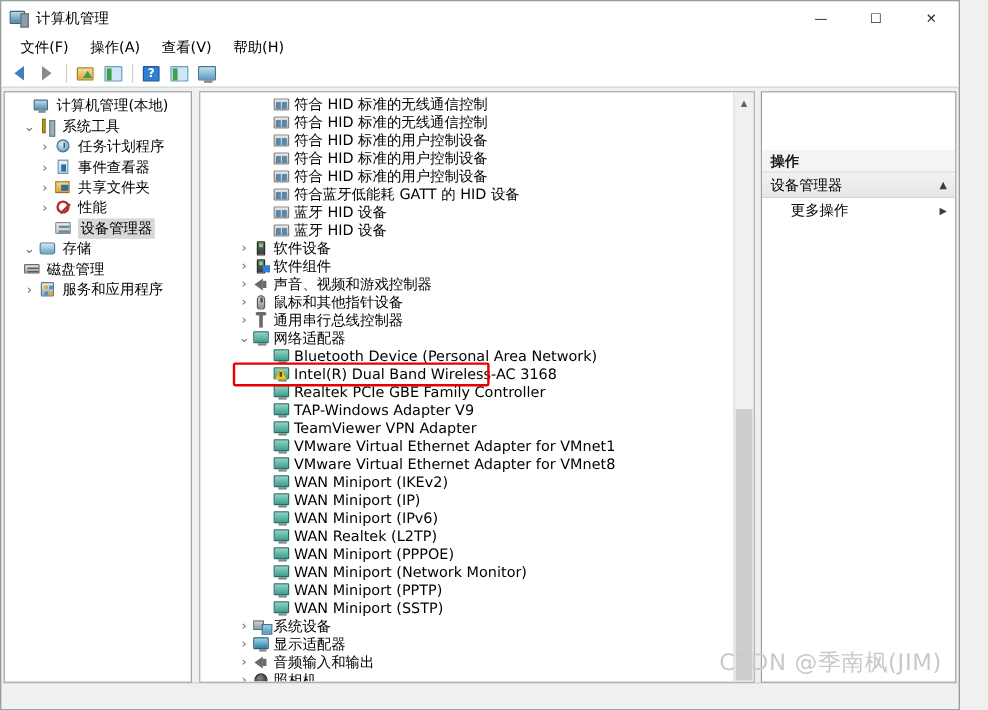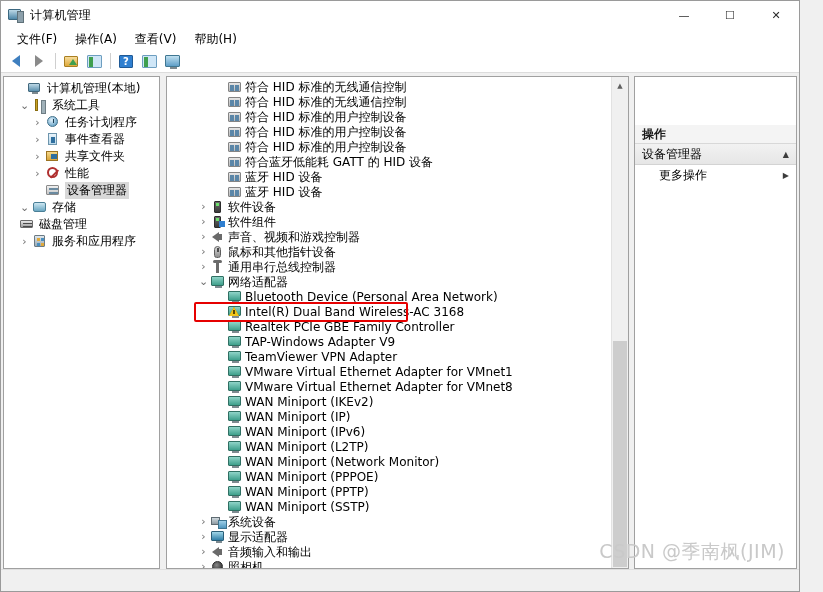--- a/index.html
+++ b/index.html
@@ -861,35 +861,35 @@
               <span class="dicon">
                 <span class="ico-nic"></span>
               </span>
               <span class="dlabel">WAN Miniport (IPv6)</span>
             </div>
             <div class="drow ind-2">
               <span class="dtwist"></span>
               <span class="dicon">
                 <span class="ico-nic"></span>
               </span>
-              <span class="dlabel">WAN Miniport (L2TP)</span>
+              <span class="dlabel">WAN Realtek (L2TP)</span>
+            </div>
+            <div class="drow ind-2">
+              <span class="dtwist"></span>
+              <span class="dicon">
+                <span class="ico-nic"></span>
+              </span>
+              <span class="dlabel">WAN Miniport (PPPOE)</span>
             </div>
             <div class="drow ind-2">
               <span class="dtwist"></span>
               <span class="dicon">
                 <span class="ico-nic"></span>
               </span>
               <span class="dlabel">WAN Miniport (Network Monitor)</span>
-            </div>
-            <div class="drow ind-2">
-              <span class="dtwist"></span>
-              <span class="dicon">
-                <span class="ico-nic"></span>
-              </span>
-              <span class="dlabel">WAN Miniport (PPPOE)</span>
             </div>
             <div class="drow ind-2">
               <span class="dtwist"></span>
               <span class="dicon">
                 <span class="ico-nic"></span>
               </span>
               <span class="dlabel">WAN Miniport (PPTP)</span>
             </div>
             <div class="drow ind-2">
               <span class="dtwist"></span>

